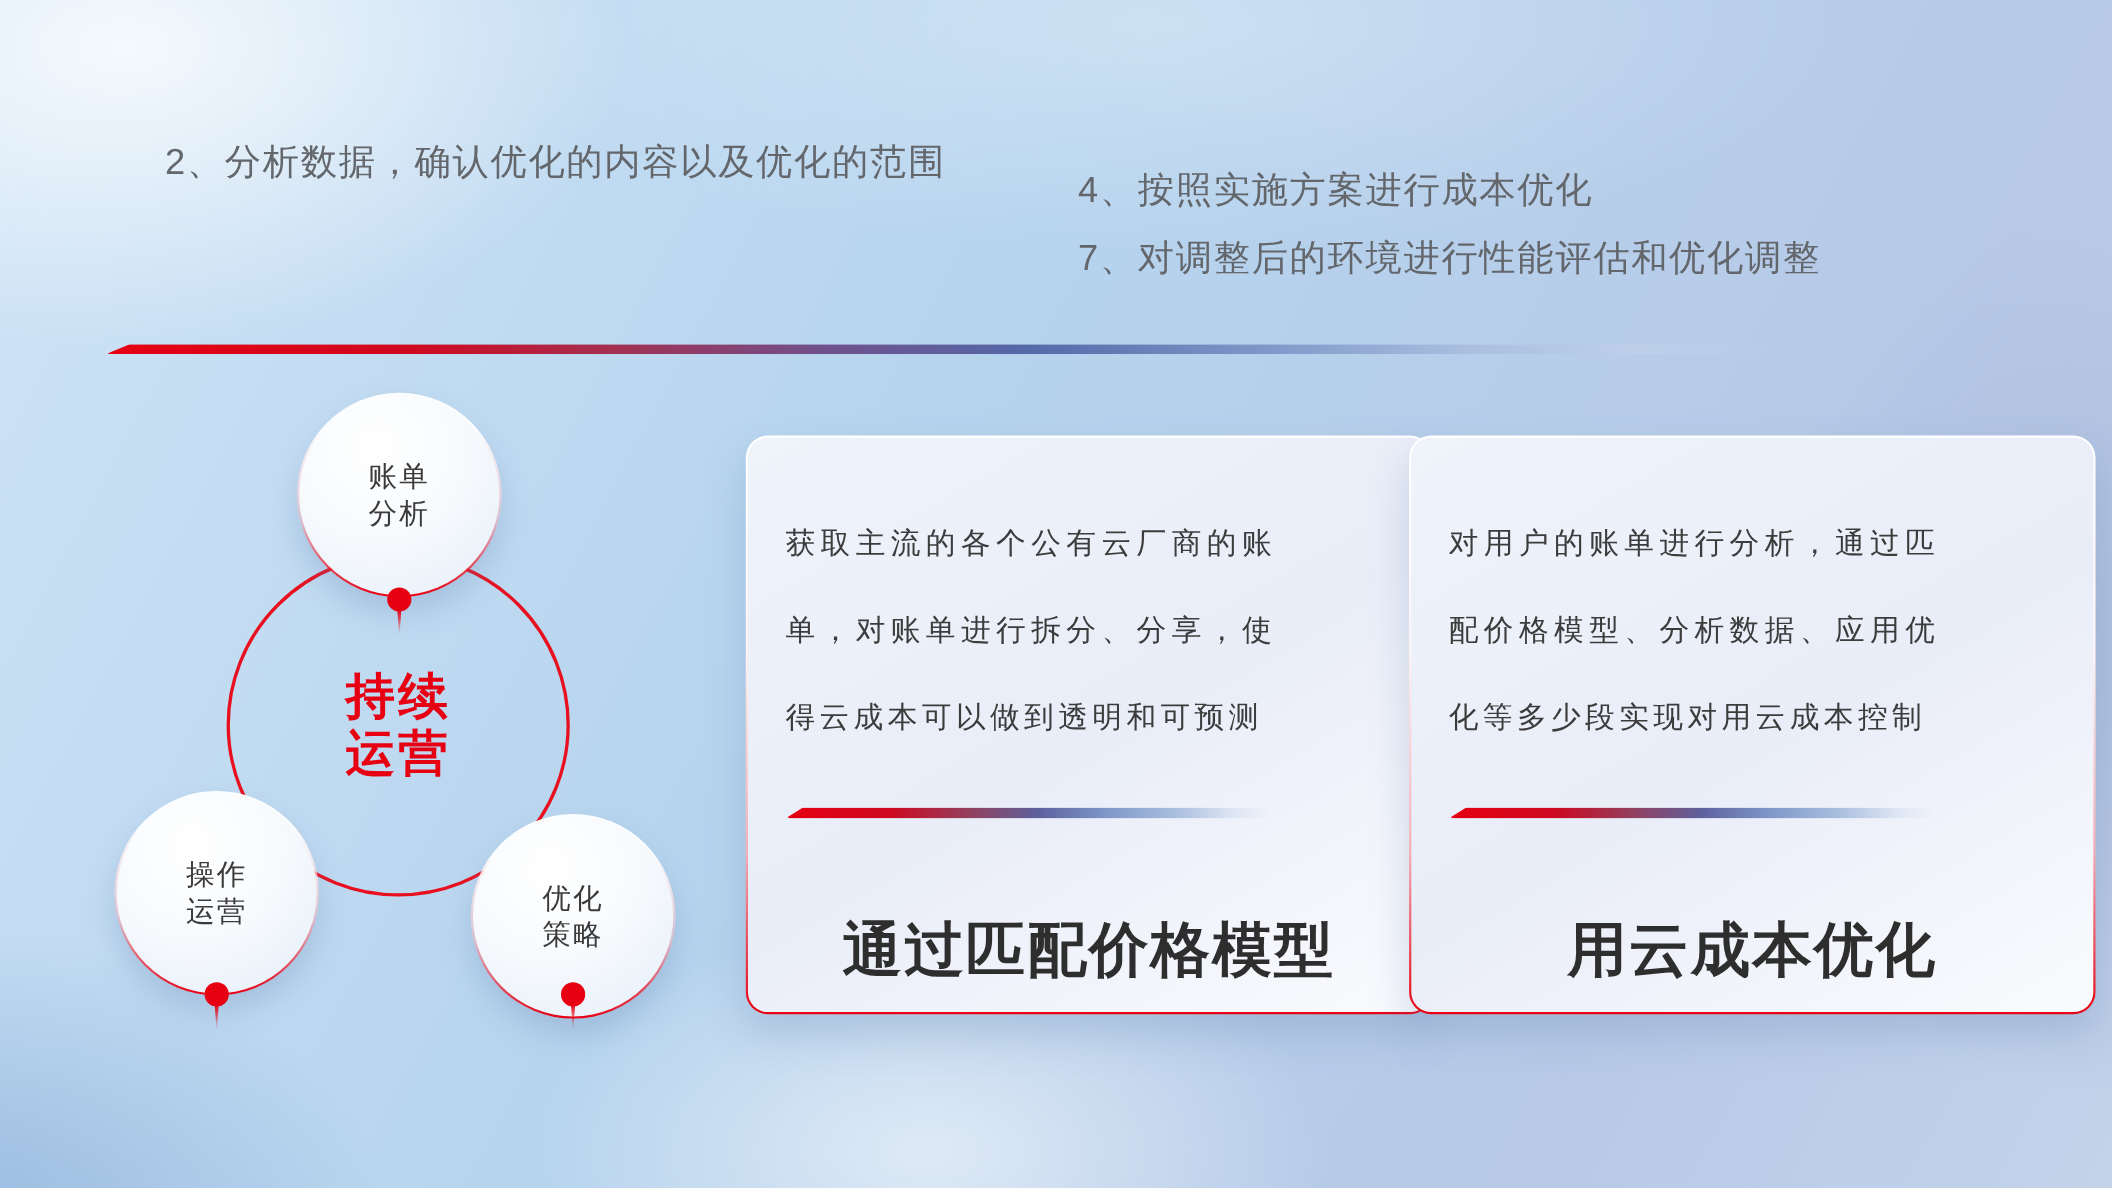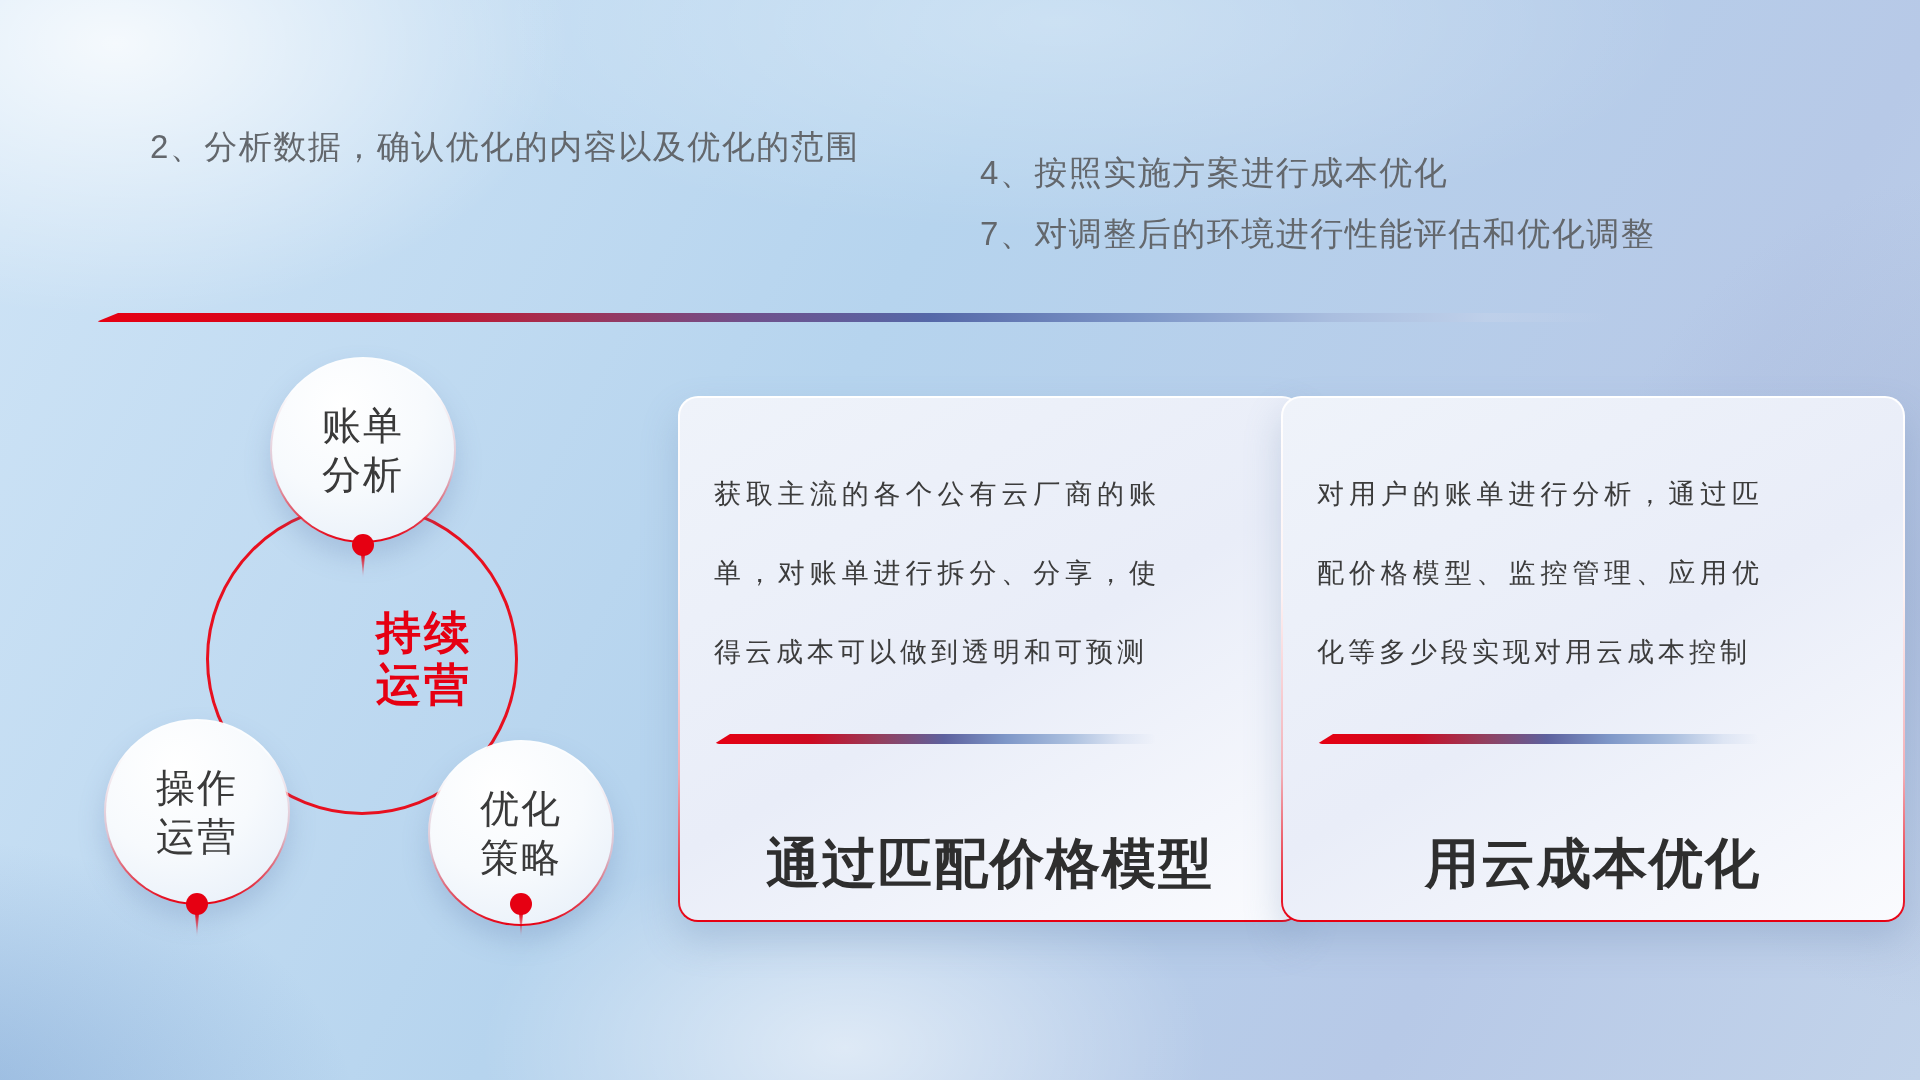--- a/index.html
+++ b/index.html
@@ -36,32 +36,32 @@
   }
 
   
   .ring{
     position:absolute;left:206px;top:503px;width:312px;height:312px;
     border:3px solid #e8101f;border-radius:50%;box-sizing:border-box;
   }
   .center-label{
     position:absolute;left:252px;top:607px;width:220px;
     font-size:45px;font-weight:700;color:#e60012;line-height:1.16;
-    letter-spacing:3px;text-align:right;white-space:pre-line;
+    letter-spacing:3px;text-align:center;white-space:pre-line;
   }
   .node{
     position:absolute;width:186px;height:186px;border-radius:50%;padding:2px;box-sizing:border-box;
     background:linear-gradient(180deg,rgba(255,255,255,.95) 18%,rgba(244,170,178,.55) 62%,#e60012 100%);
     box-shadow:0 14px 26px rgba(100,130,175,.28);
   }
   .node-inner{
     width:100%;height:100%;border-radius:50%;
     background:radial-gradient(circle at 38% 26%,#ffffff 0%,#f7fafd 48%,#e4edf8 100%);
     display:flex;align-items:center;justify-content:center;
-    font-size:39px;line-height:1.26;font-weight:500;color:#3a3a3a;
+    font-size:26px;line-height:1.26;font-weight:500;color:#3a3a3a;
     letter-spacing:2px;text-align:left;white-space:pre-line;
   }
   .node-top{left:270px;top:357px;}
   .node-left{left:104px;top:719px;}
   .node-right{left:428px;top:740px;}
   .pin{position:absolute;width:22px;height:22px;border-radius:50%;background:#e60012;}
   .pin::after{
     content:"";position:absolute;left:9px;top:20px;width:4px;height:24px;
     background:linear-gradient(#e60012,rgba(230,0,18,0));
     clip-path:polygon(0 0,100% 0,50% 100%);
@@ -139,19 +139,19 @@
   <div class="card card-1">
     <div class="card-inner">
       <div class="card-body">获取主流的各个公有云厂商的账单，对账单进行拆分、分享，使得云成本可以做到透明和可预测</div>
       <div class="card-line"></div>
       <div class="card-title">通过匹配价格模型</div>
     </div>
   </div>
 
   <div class="card card-2">
     <div class="card-inner">
-      <div class="card-body">对用户的账单进行分析，通过匹配价格模型、监控管理、应用优化等多少段实现对用云成本控制</div>
+      <div class="card-body">对用户的账单进行分析，通过匹配价格模型、分析数据、应用优化等多少段实现对用云成本控制</div>
       <div class="card-line"></div>
       <div class="card-title">用云成本优化</div>
     </div>
   </div>
 
 </div>
 
 </body></html>

